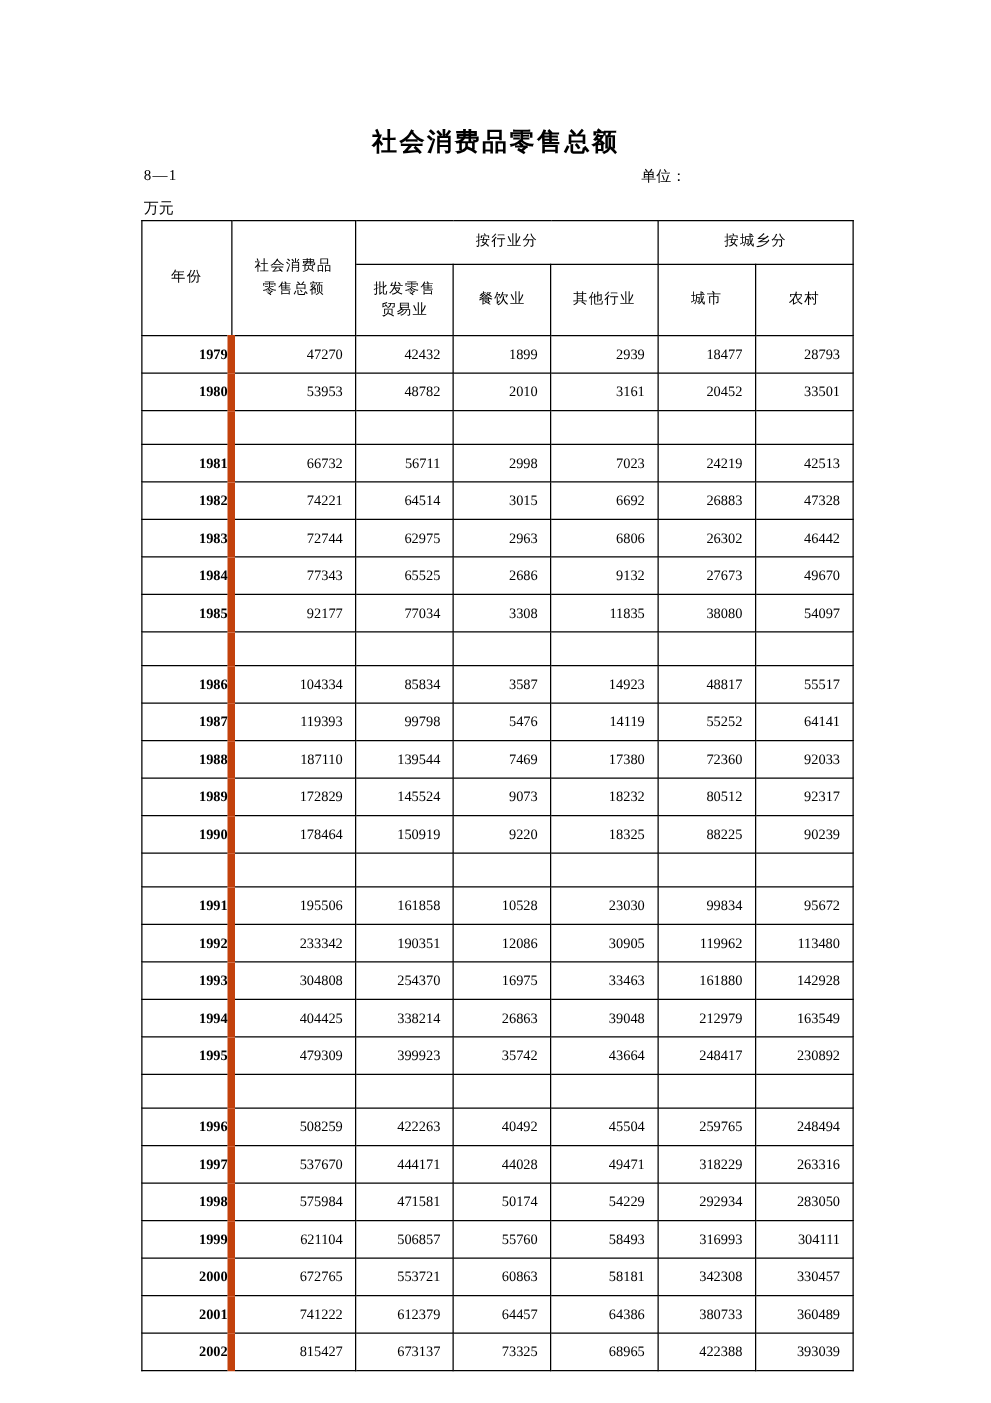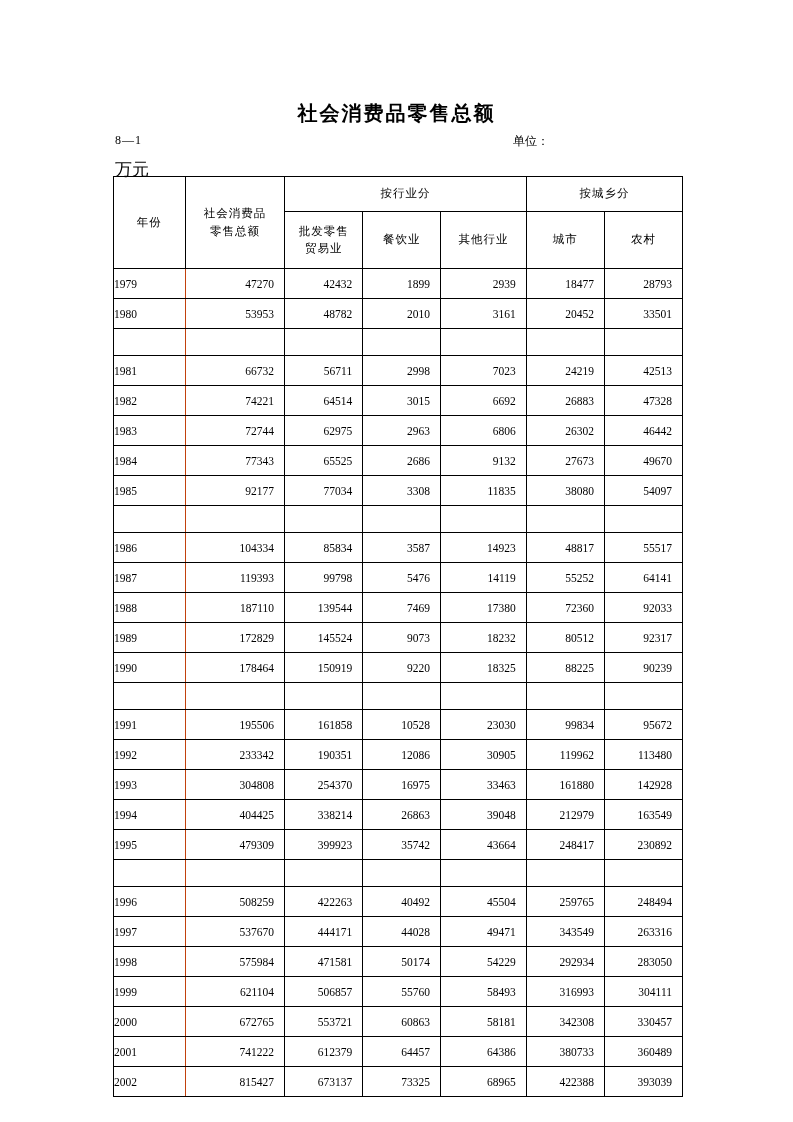--- a/index.html
+++ b/index.html
@@ -46,21 +46,21 @@
     top: 133px;
     right: 105px;
     font-size: 12px;
     font-family: "Liberation Sans", sans-serif;
     margin-left: 46px;
   }
   .unit2 {
     position: absolute;
     top: 158px;
     left: 115px;
-    font-size: 17px;
+    font-size: 12px;
     font-family: "Liberation Sans", sans-serif;
   }
   table.grid {
     position: absolute;
     top: 176px;
     left: 113px;
     width: 570px;
     border-collapse: collapse;
     font-size: 11px;
   }
@@ -102,22 +102,23 @@
   tbody td {
     border-left: none;
     border-right: none;
     border-top: none;
     border-bottom: none;
     height: 29px;
     font-size: 11.5px;
     font-family: "Liberation Serif", serif;
   }
   tbody td.year {
-    text-align: left;
-    border-right: 1px solid #c2410c;
+    text-align: right;
+    border-right: 6px solid #c2410c;
+    font-weight: bold;
   }
   tbody td.num {
     text-align: right;
     padding-right: 10px;
   }
   tbody td.sep-left {
     border-left: 1px solid #000;
   }
   tbody td.sep-right {
     border-right: 1px solid #000;
@@ -360,21 +361,21 @@
           <td class="num sep-right">45504</td>
           <td class="num">259765</td>
           <td class="num">248494</td>
         </tr>
         <tr>
           <td class="year">1997</td>
           <td class="num">537670</td>
           <td class="num sep-left">444171</td>
           <td class="num">44028</td>
           <td class="num sep-right">49471</td>
-          <td class="num">343549</td>
+          <td class="num">318229</td>
           <td class="num">263316</td>
         </tr>
         <tr>
           <td class="year">1998</td>
           <td class="num">575984</td>
           <td class="num sep-left">471581</td>
           <td class="num">50174</td>
           <td class="num sep-right">54229</td>
           <td class="num">292934</td>
           <td class="num">283050</td>

